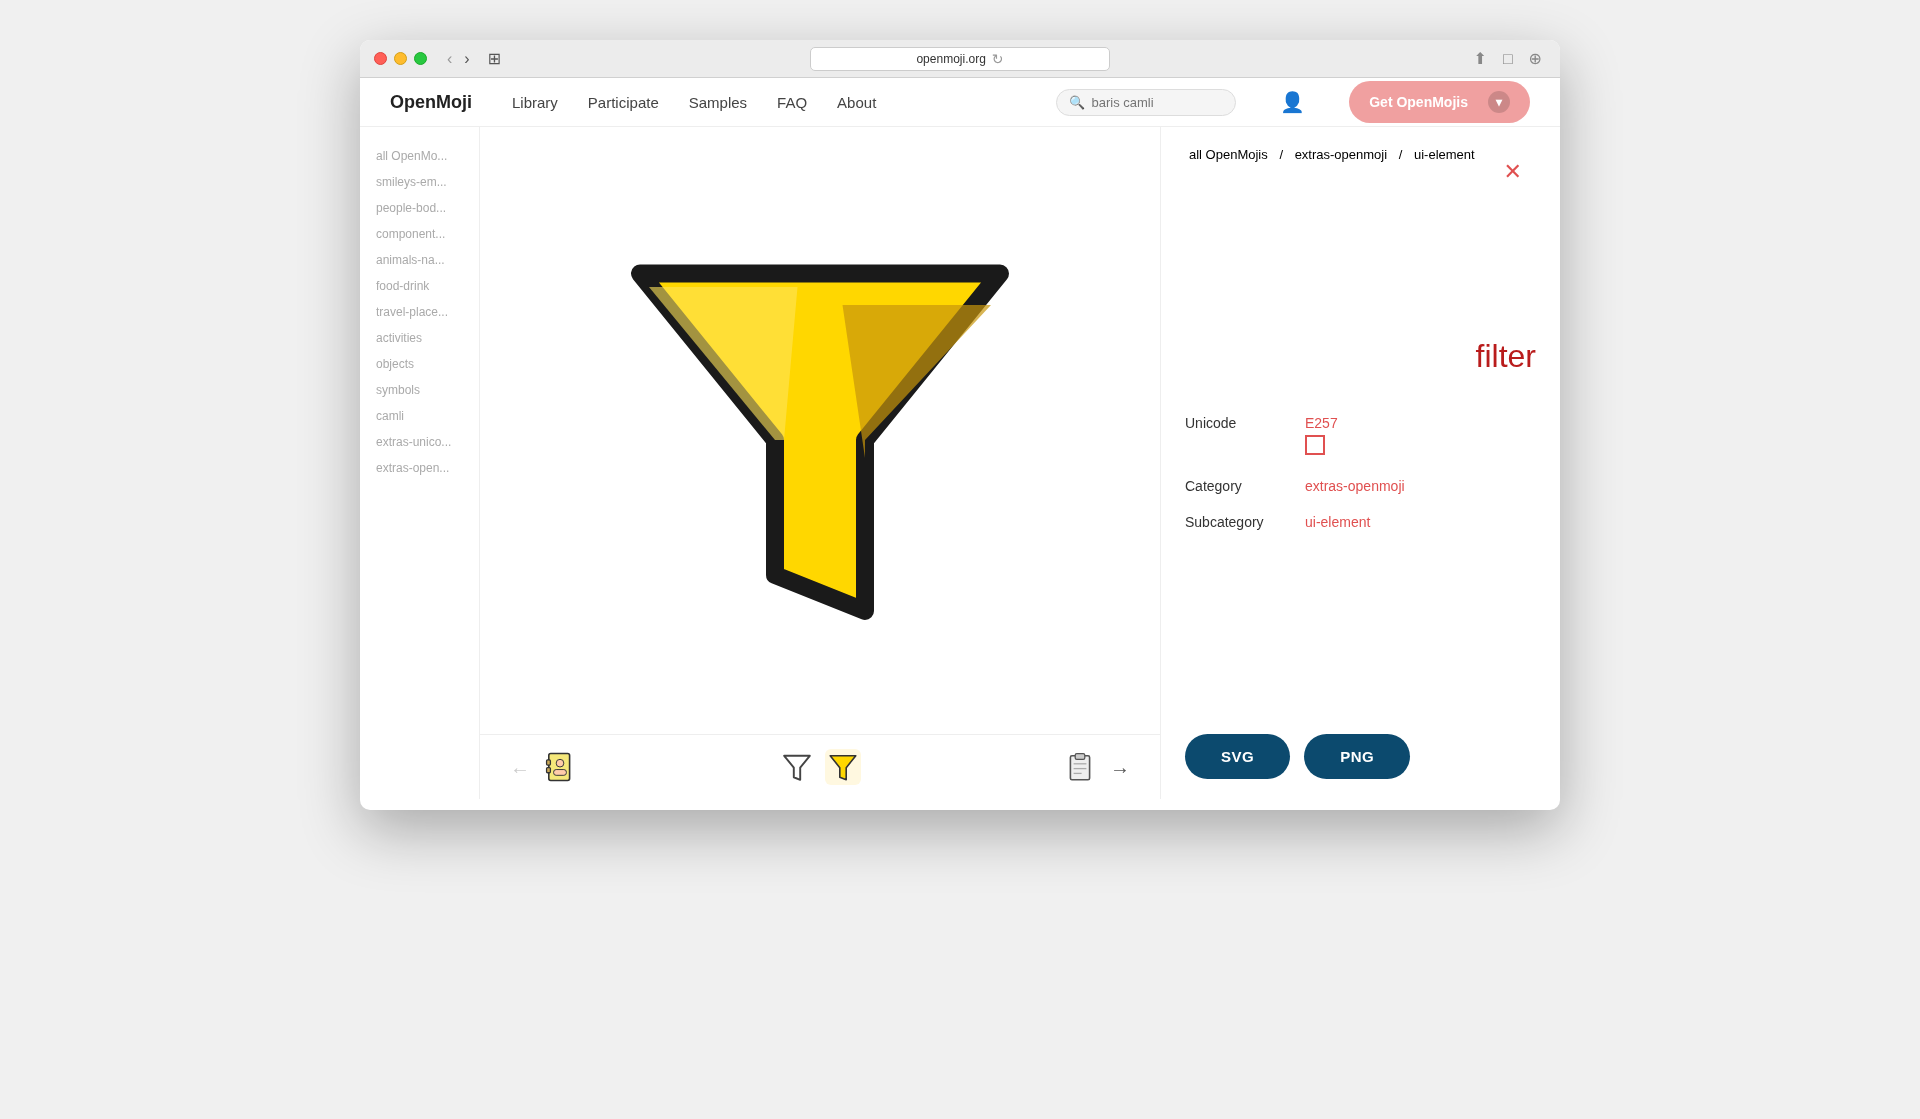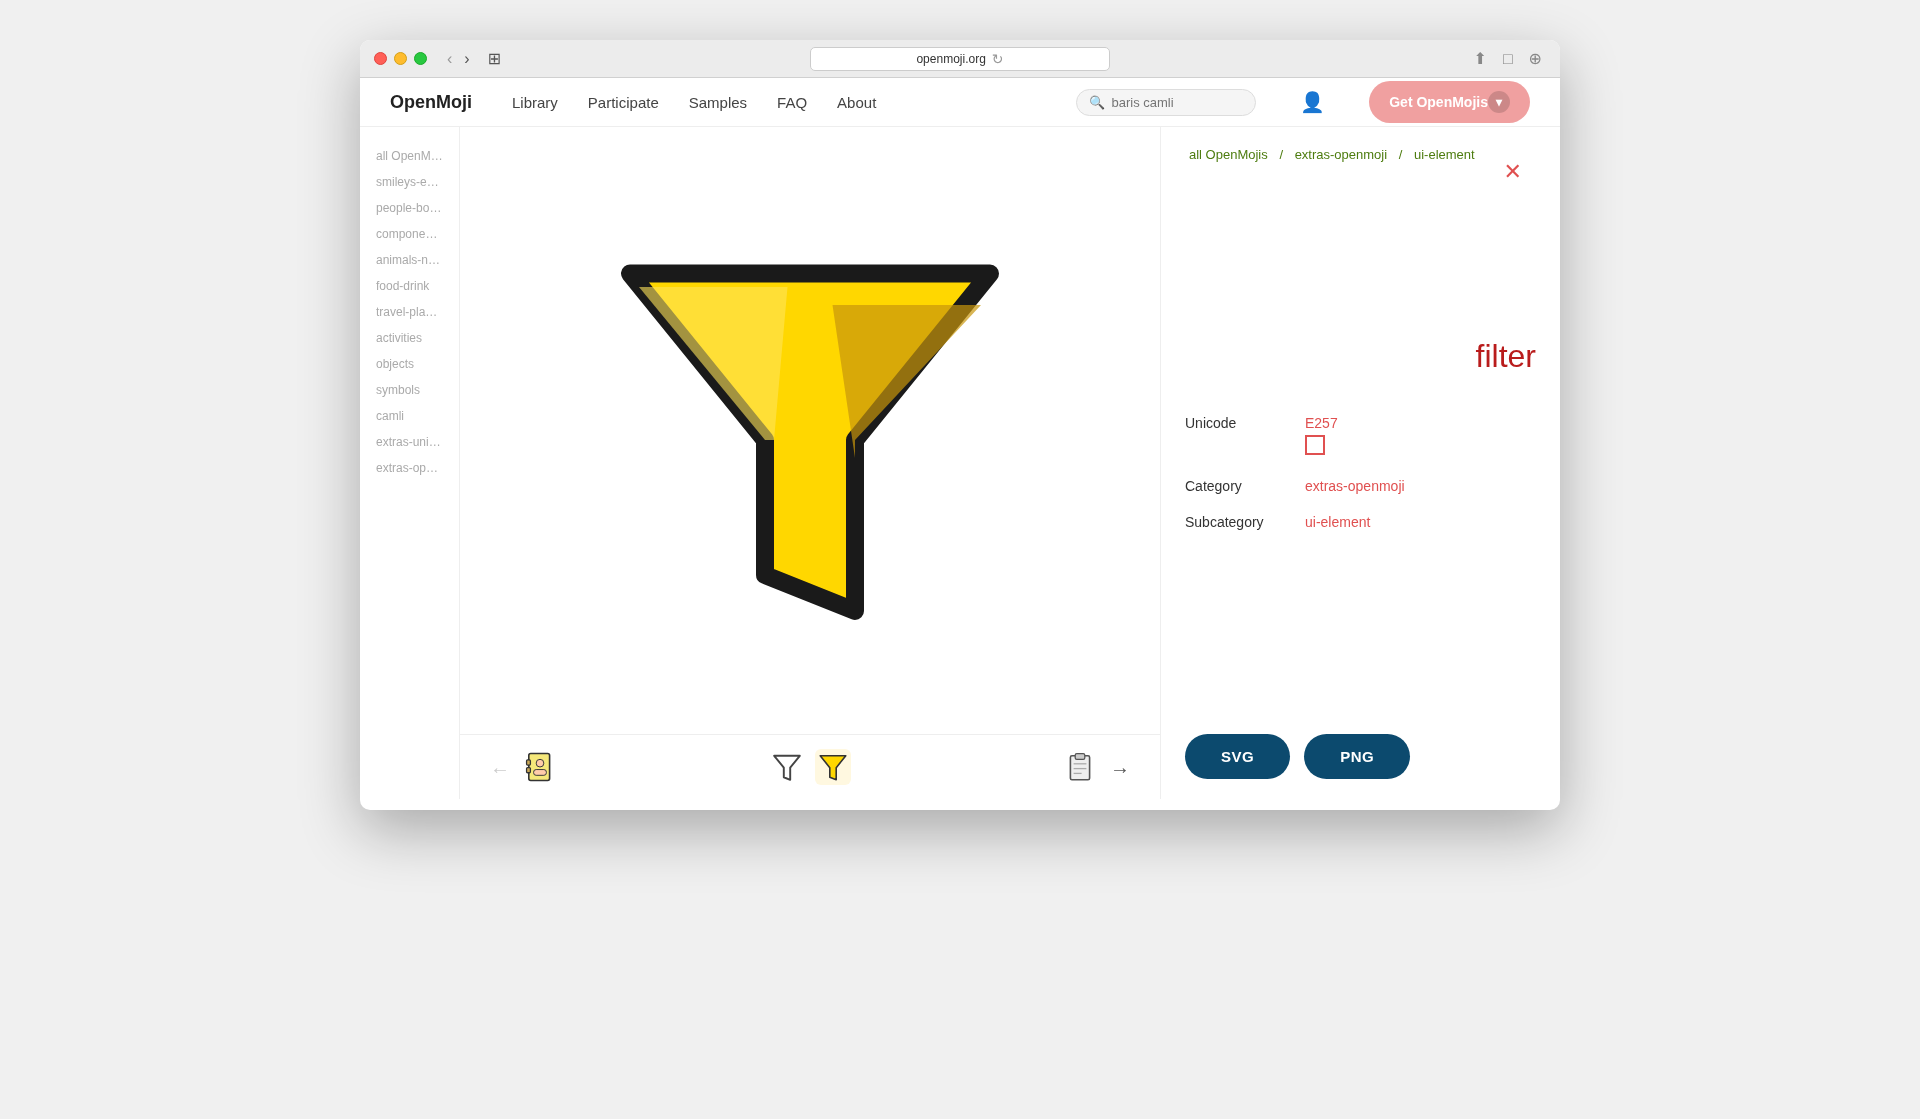--- a/index.html
+++ b/index.html
@@ -157,42 +157,42 @@
       background: #f0a0a0;
       color: #fff;
       border: none;
       border-radius: 22px;
       padding: 10px 20px;
       font-size: 14px;
       font-weight: 600;
       cursor: pointer;
       display: flex;
       align-items: center;
-      gap: 0;
+      gap: 20px;
     }
     .get-btn-arrow {
       background: rgba(0,0,0,0.15);
       border-radius: 50%;
       width: 22px;
       height: 22px;
       display: flex;
       align-items: center;
       justify-content: center;
       font-size: 12px;
     }
 
     
     .main-area {
       display: flex;
       height: calc(100% - 98px);
     }
 
     
     .sidebar {
-      width: 100px;
+      width: 120px;
       padding: 16px 0;
       border-right: 1px solid #eee;
       overflow-y: auto;
     }
     .sidebar-item {
       padding: 6px 16px;
       font-size: 12px;
       color: #aaa;
       cursor: pointer;
       white-space: nowrap;
@@ -265,21 +265,21 @@
       padding: 20px 24px;
       display: flex;
       flex-direction: column;
     }
 
     .breadcrumb {
       font-size: 13px;
       color: #666;
       margin-bottom: 16px;
     }
-    .breadcrumb span { color: #4d7c0f; margin: 0 4px; }
+    .breadcrumb span { color: #000000; margin: 0 4px; }
 
     .close-btn {
       position: absolute;
       top: 14px;
       right: 14px;
       background: none;
       border: none;
       cursor: pointer;
       color: #e05050;
       font-size: 22px;

